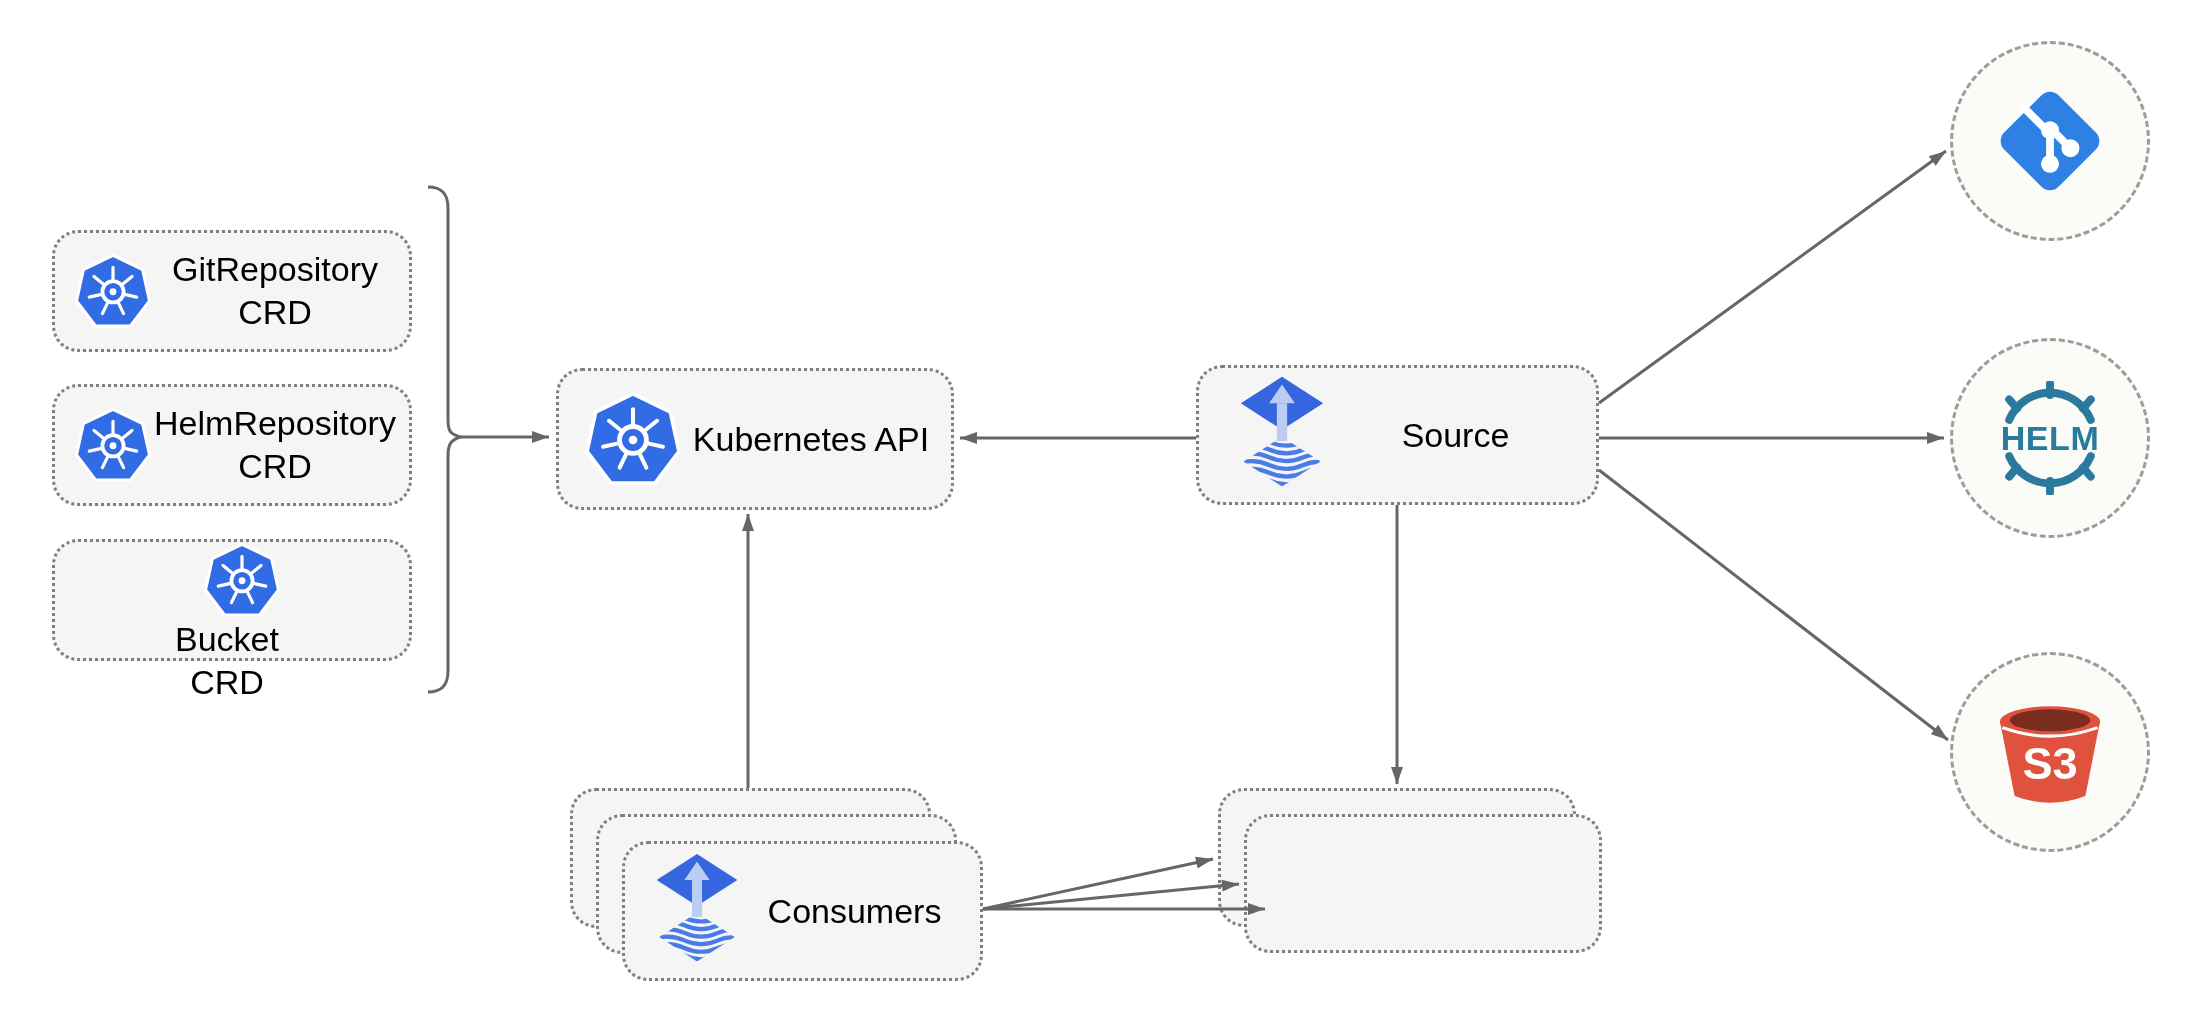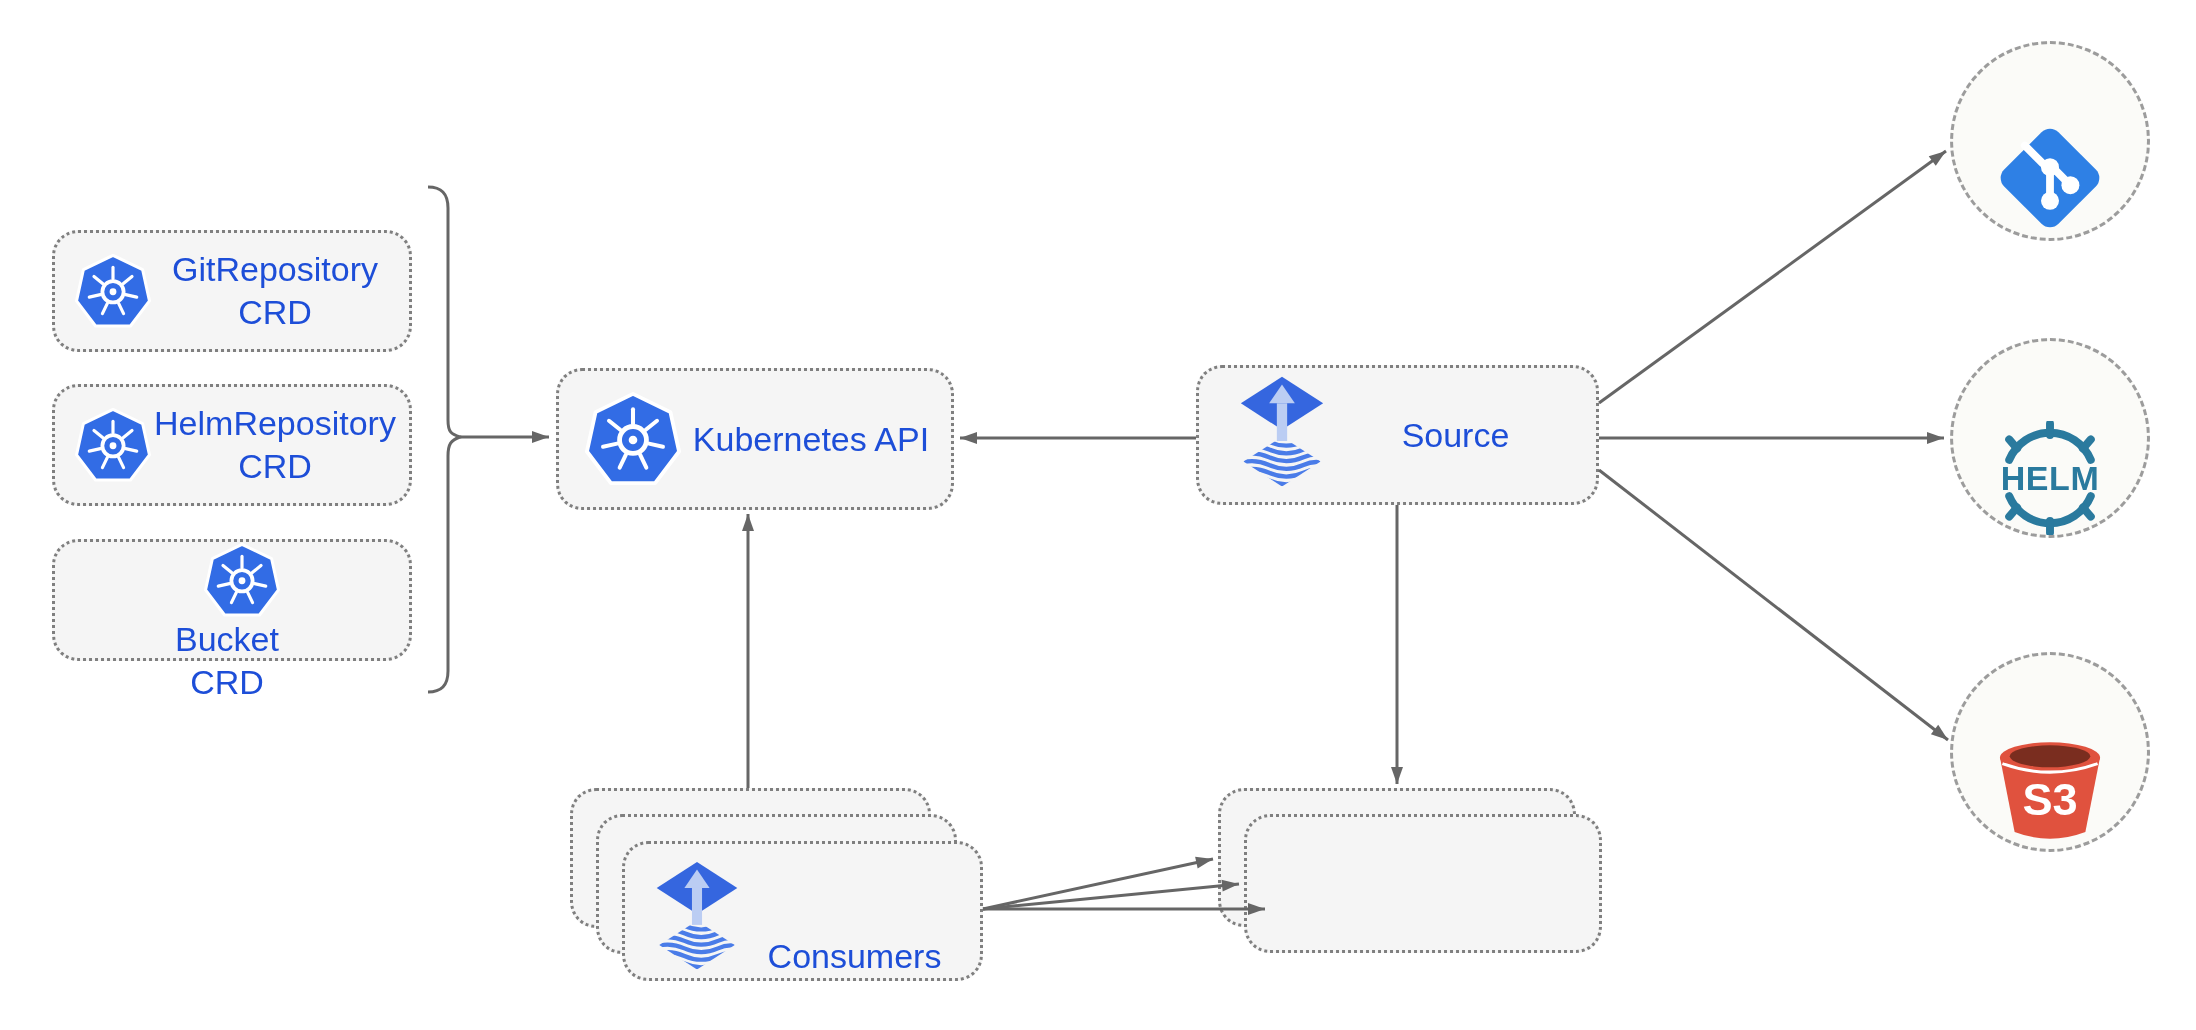--- a/index.html
+++ b/index.html
@@ -32,35 +32,35 @@
     flex: 0 0 auto;
     display: flex;
     align-items: center;
     justify-content: center;
   }
   .node .label {
     flex: 1 1 auto;
     text-align: center;
     font-size: 34px;
     line-height: 43px;
-    color: #1d4ed8;
+    color: #000000;
     padding-right: 10px;
     white-space: nowrap;
   }
   .ghost { z-index: 1; }
-  .stack-front { z-index: 3; align-items: flex-end; }
+  .stack-front { z-index: 3; }
   .circle-node {
     position: absolute;
     box-sizing: border-box;
     width: 200px; height: 200px;
     border-radius: 50%;
     background: #fbfbf8;
     border: 3px dashed #9c9c9c;
     display: flex;
-    align-items: flex-end;
+    align-items: center;
     justify-content: center;
     z-index: 2;
   }
   svg { display: block; }
 </style>
 </head>
 <body>
 
 <svg width="0" height="0" style="position:absolute" aria-hidden="true">
   <defs>

